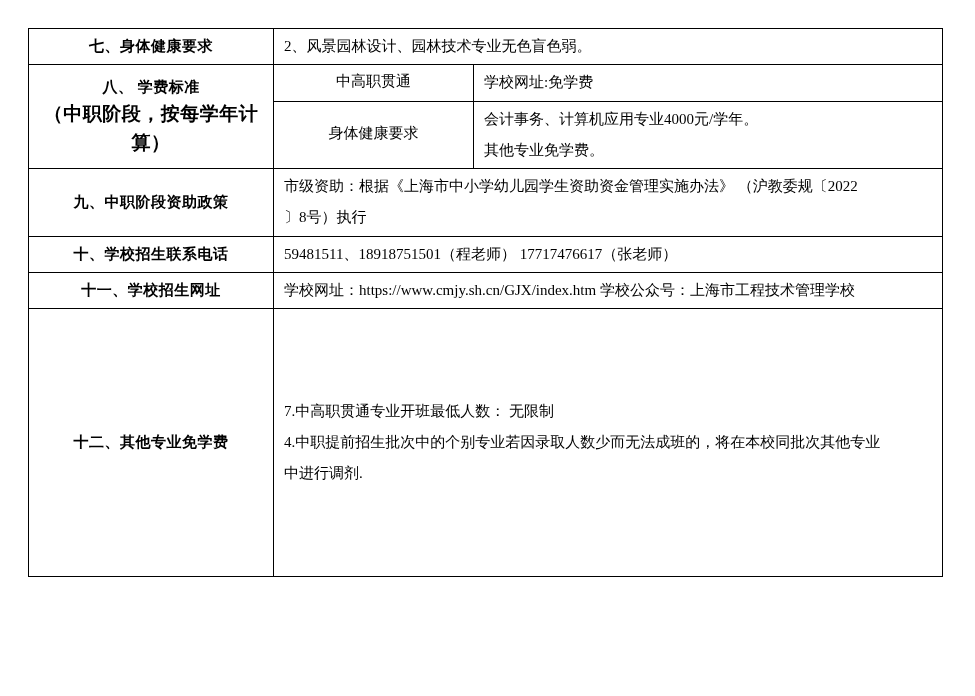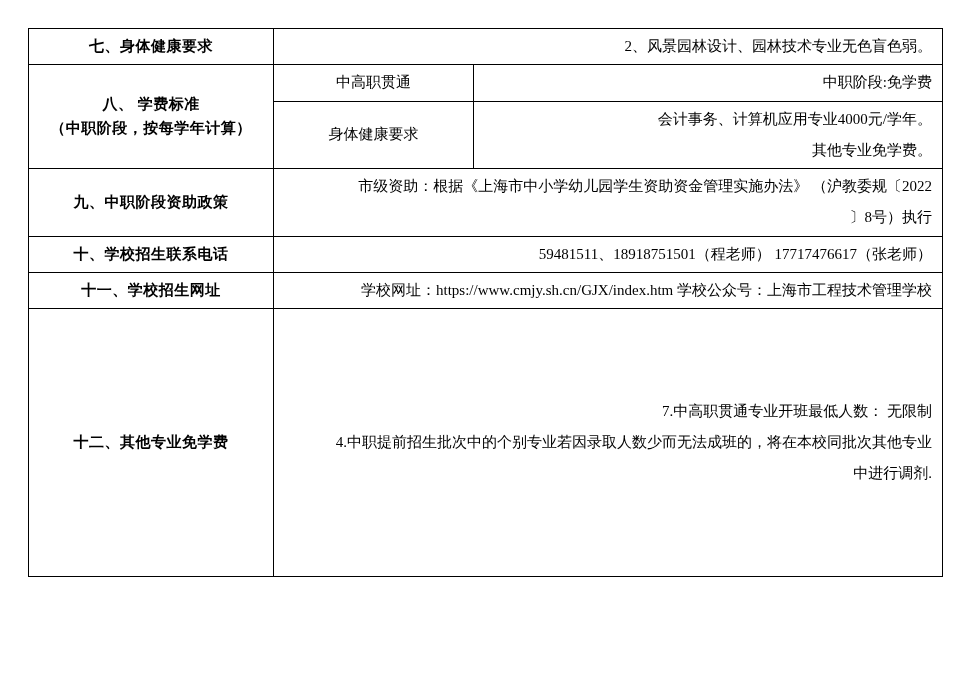--- a/index.html
+++ b/index.html
@@ -35,29 +35,30 @@
   }
   td.label {
     text-align: center;
     font-weight: bold;
     font-size: 15.5px;
     letter-spacing: 0.5px;
     border-radius: 16px;
   }
   td.label .label-line2 {
     display: block;
-    font-size: 15px;
+    font-size: 19px;
   }
   td.value {
-    text-align: right;
+    text-align: left;
     font-size: 15px;
   }
   td.sub-label {
     text-align: center;
     font-size: 15px;
+    font-family: Liberation Mono, monospace;
   }
   .col-label { width: 245px; }
   .col-sub   { width: 200px; }
   .value-p {
     margin: 0;
   }
   .value-p + .value-p {
     margin-top: 8px;
   }
   .tall-cell {
@@ -86,21 +87,21 @@
         <td class="value" colspan="2">2、风景园林设计、园林技术专业无色盲色弱。</td>
       </tr>
 
       <tr>
         <td class="label" rowspan="2">
           <span>八、 学费标准</span>
           <span class="label-line2">（中职阶段，按每学年计算）</span>
         </td>
         <td class="sub-label">中高职贯通</td>
         <td class="value">
-          <p class="value-p">中职阶段:免学费</p>
+          <p class="value-p">学校网址:免学费</p>
         </td>
       </tr>
 
       <tr>
         <td class="sub-label">身体健康要求</td>
         <td class="value">
           <p class="value-p">会计事务、计算机应用专业4000元/学年。</p>
           <p class="value-p">其他专业免学费。</p>
         </td>
       </tr>

